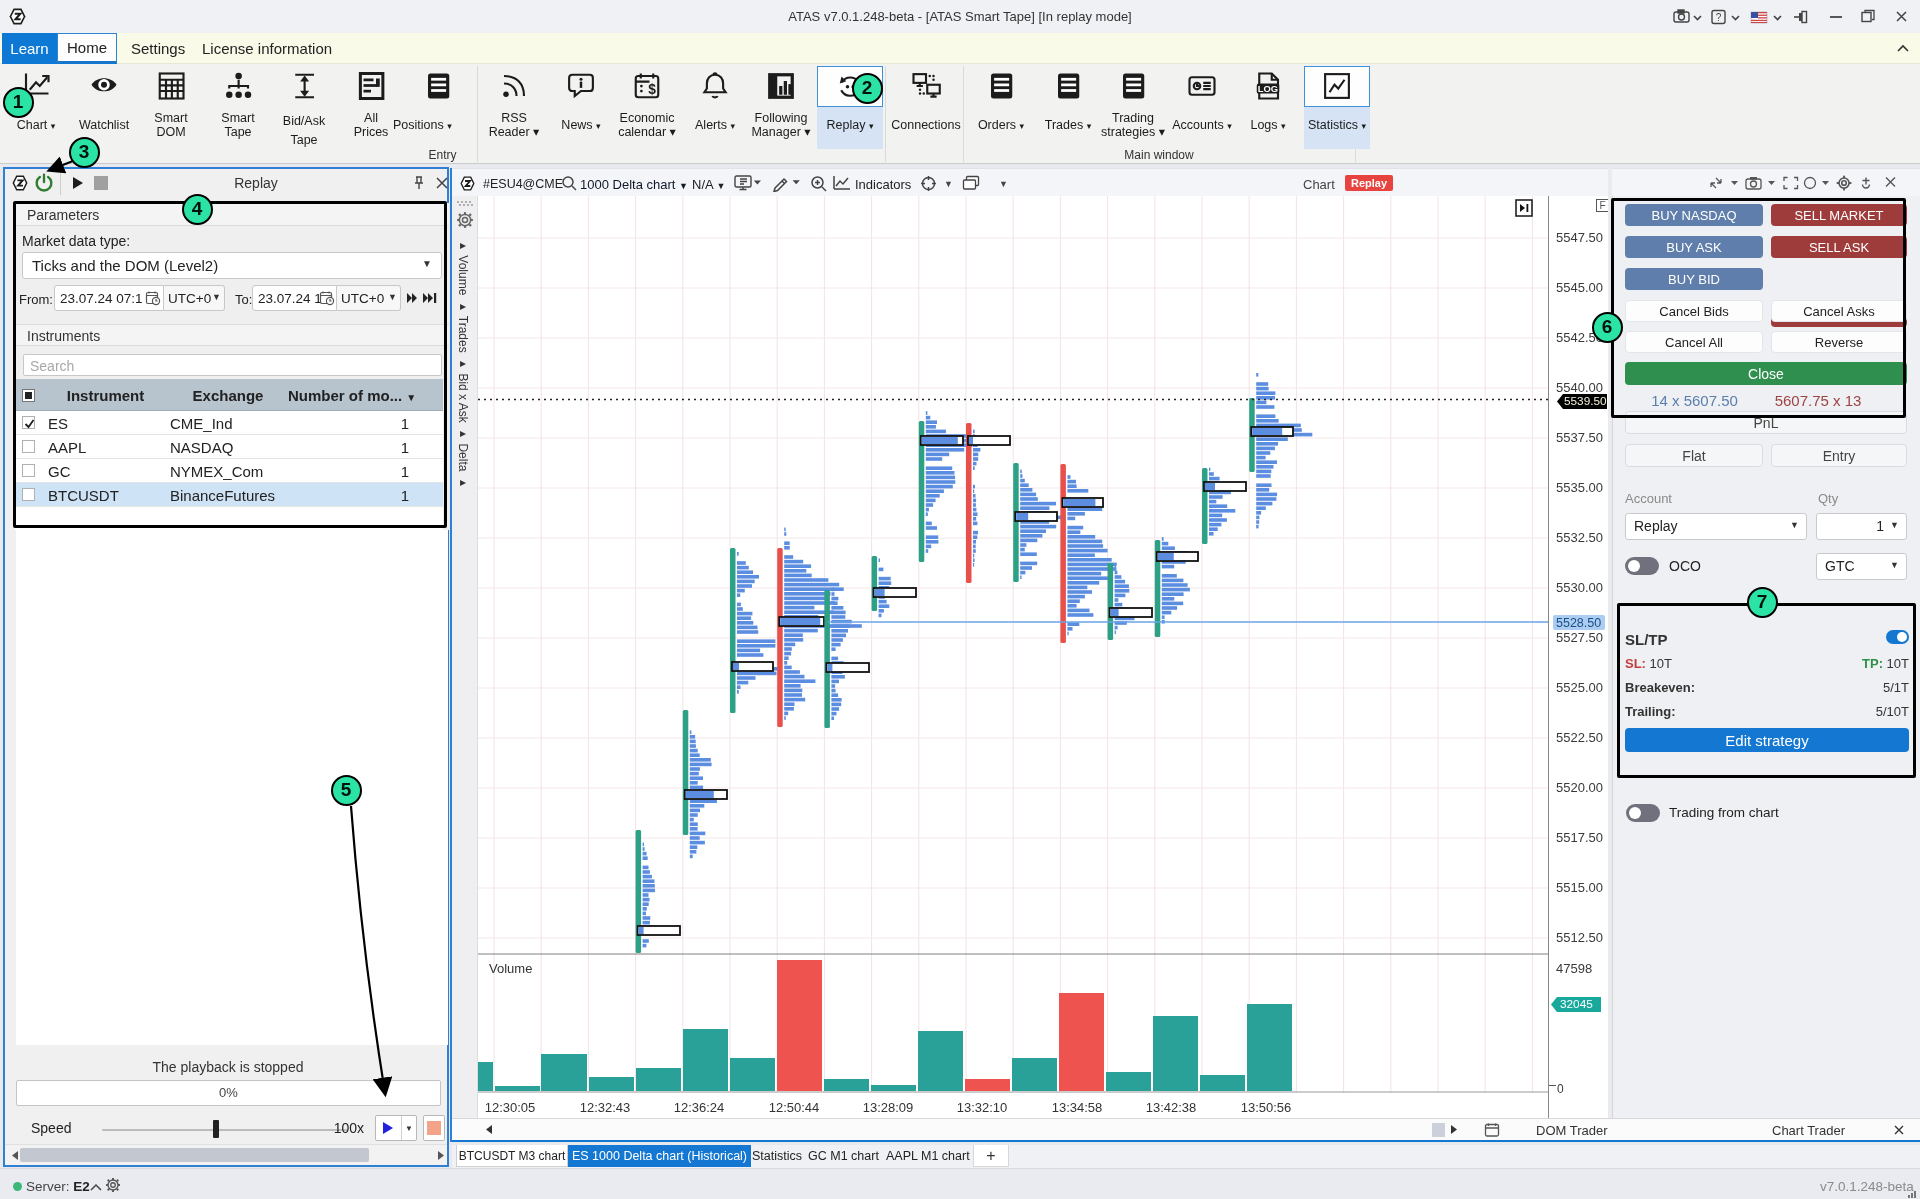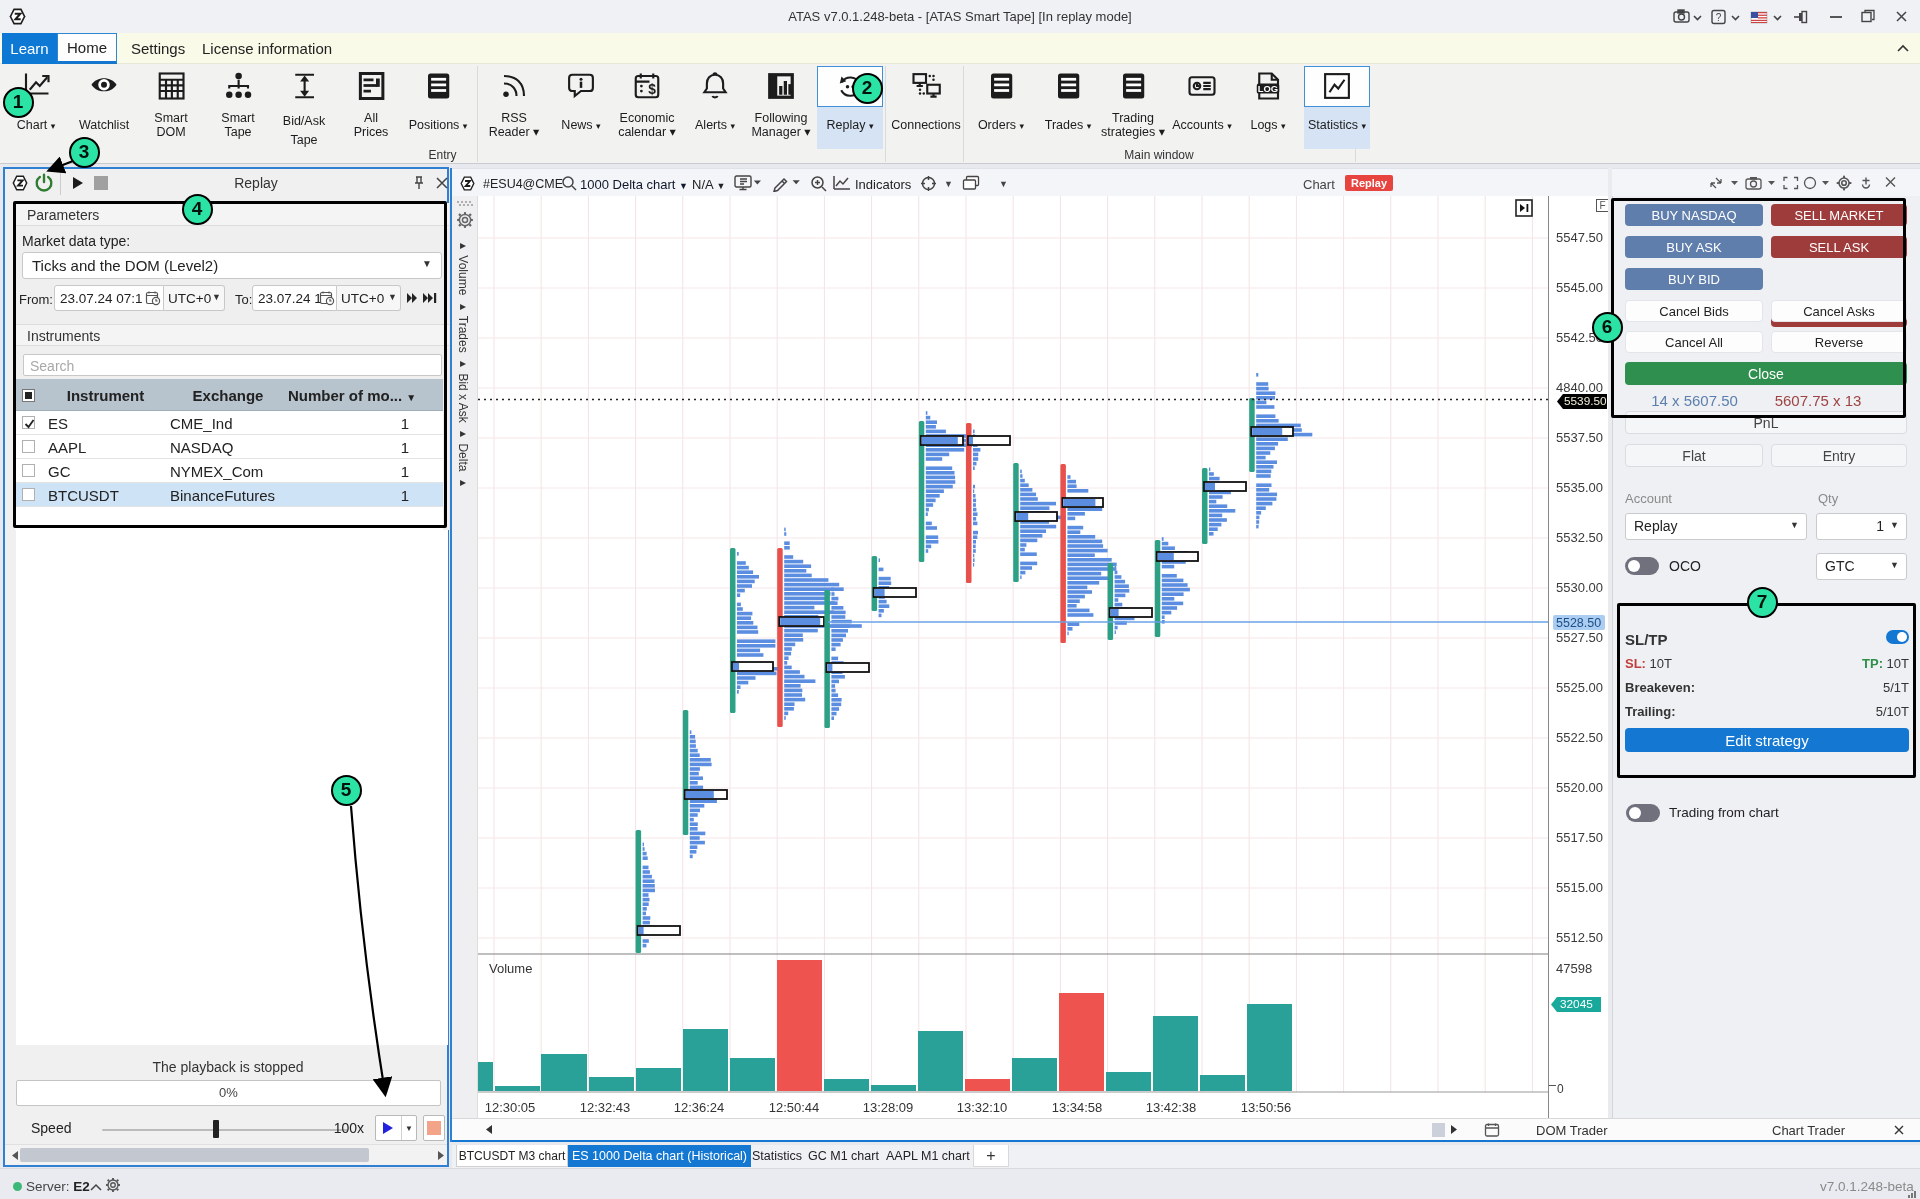--- a/index.html
+++ b/index.html
@@ -104,21 +104,21 @@
       <rect x="6" y="15" width="6" height="2.2" fill="#1c1c1c"></rect>
       <rect x="16" y="6" width="3" height="6.7" fill="#1c1c1c"></rect>
     </svg>
     <div class="abs" style="left:326px;top:48px;width:90px;text-align:center;font-size:12.5px;color:#1c1c1c;line-height:13.5px">All<br>Prices</div>
     <svg class="abs" style="left:423px;top:7px" width="30" height="30" viewBox="0 0 24 24">
       <rect x="4" y="2" width="17" height="20" rx="2" fill="#1c1c1c"></rect>
       <rect x="6.5" y="5.5" width="12" height="2.2" fill="#fff"></rect>
       <rect x="6.5" y="10" width="12" height="2.2" fill="#fff"></rect>
       <rect x="6.5" y="14.5" width="12" height="2.2" fill="#fff"></rect>
     </svg>
-    <div class="abs" style="left:393px;top:54px;width:90px;text-align:center;font-size:12.5px;color:#1c1c1c">Positions <span style="font-size:9px">▾</span></div>
+    <div class="abs" style="left:393px;top:54px;width:90px;text-align:left;font-size:12.5px;color:#1c1c1c">Positions <span style="font-size:9px">▾</span></div>
     <svg class="abs" style="left:499px;top:7px" width="30" height="30" viewBox="0 0 24 24">
       <path class="ic" d="M4 10 c6 0 10 4 10 10 M4 4 c10 0 16 6 16 16" stroke-width="2.4"></path>
       <circle cx="5.6" cy="18.5" r="2.2" fill="#1c1c1c"></circle>
     </svg>
     <div class="abs" style="left:469px;top:48px;width:90px;text-align:center;font-size:12.5px;color:#1c1c1c;line-height:13.5px">RSS<br>Reader<span style="&quot;font-size:9px&quot;"> ▾</span></div>
     <svg class="abs" style="left:566px;top:7px" width="30" height="30" viewBox="0 0 24 24">
       <path class="ic" d="M5 3 h14 c1.5 0 2.5 1 2.5 2.5 v8 c0 1.5 -1 2.5 -2.5 2.5 h-7 l-5 4 v-4 h-2 c-1.5 0 -2.5 -1 -2.5 -2.5 v-8 C2.5 4 3.5 3 5 3 Z" stroke-width="2"></path>
       <circle cx="12" cy="6.5" r="1.2" fill="#1c1c1c"></circle>
       <rect x="11" y="8.5" width="2" height="5" fill="#1c1c1c"></rect>
     </svg>
@@ -923,21 +923,21 @@
       <text x="788" y="916" font-size="13" fill="#333" text-anchor="middle" font-family="Liberation Sans">13:50:56</text>
       <rect x="1038" y="4" width="16" height="16" fill="#fff" stroke="#222" stroke-width="1.6"></rect>
       <path d="M1042 8 l5 4 l-5 4 Z" fill="#111"></path>
       <rect x="1048.5" y="8" width="1.8" height="8" fill="#111"></rect>
     </svg>
     <div class="abs" style="left:1096px;top:28px;width:60px;height:922px;background:#fff;border-left:1px solid #888">
       <div class="abs" style="left:47px;top:3px;width:13px;height:13px;border:1.5px solid #555;background:#fff;font-size:10px;color:#555;text-align:center;line-height:12px">F</div>
       <div class="abs" style="left:7px;top:34px;font-size:13px;color:#3a3a3a">5547.50</div>
       <div class="abs" style="left:7px;top:84px;font-size:13px;color:#3a3a3a">5545.00</div>
       <div class="abs" style="left:7px;top:134px;font-size:13px;color:#3a3a3a">5542.50</div>
-      <div class="abs" style="left:7px;top:184px;font-size:13px;color:#3a3a3a">4840.00</div>
+      <div class="abs" style="left:7px;top:184px;font-size:13px;color:#3a3a3a">5540.00</div>
       <div class="abs" style="left:7px;top:234px;font-size:13px;color:#3a3a3a">5537.50</div>
       <div class="abs" style="left:7px;top:284px;font-size:13px;color:#3a3a3a">5535.00</div>
       <div class="abs" style="left:7px;top:334px;font-size:13px;color:#3a3a3a">5532.50</div>
       <div class="abs" style="left:7px;top:384px;font-size:13px;color:#3a3a3a">5530.00</div>
       <div class="abs" style="left:7px;top:434px;font-size:13px;color:#3a3a3a">5527.50</div>
       <div class="abs" style="left:7px;top:484px;font-size:13px;color:#3a3a3a">5525.00</div>
       <div class="abs" style="left:7px;top:534px;font-size:13px;color:#3a3a3a">5522.50</div>
       <div class="abs" style="left:7px;top:584px;font-size:13px;color:#3a3a3a">5520.00</div>
       <div class="abs" style="left:7px;top:634px;font-size:13px;color:#3a3a3a">5517.50</div>
       <div class="abs" style="left:7px;top:684px;font-size:13px;color:#3a3a3a">5515.00</div>

